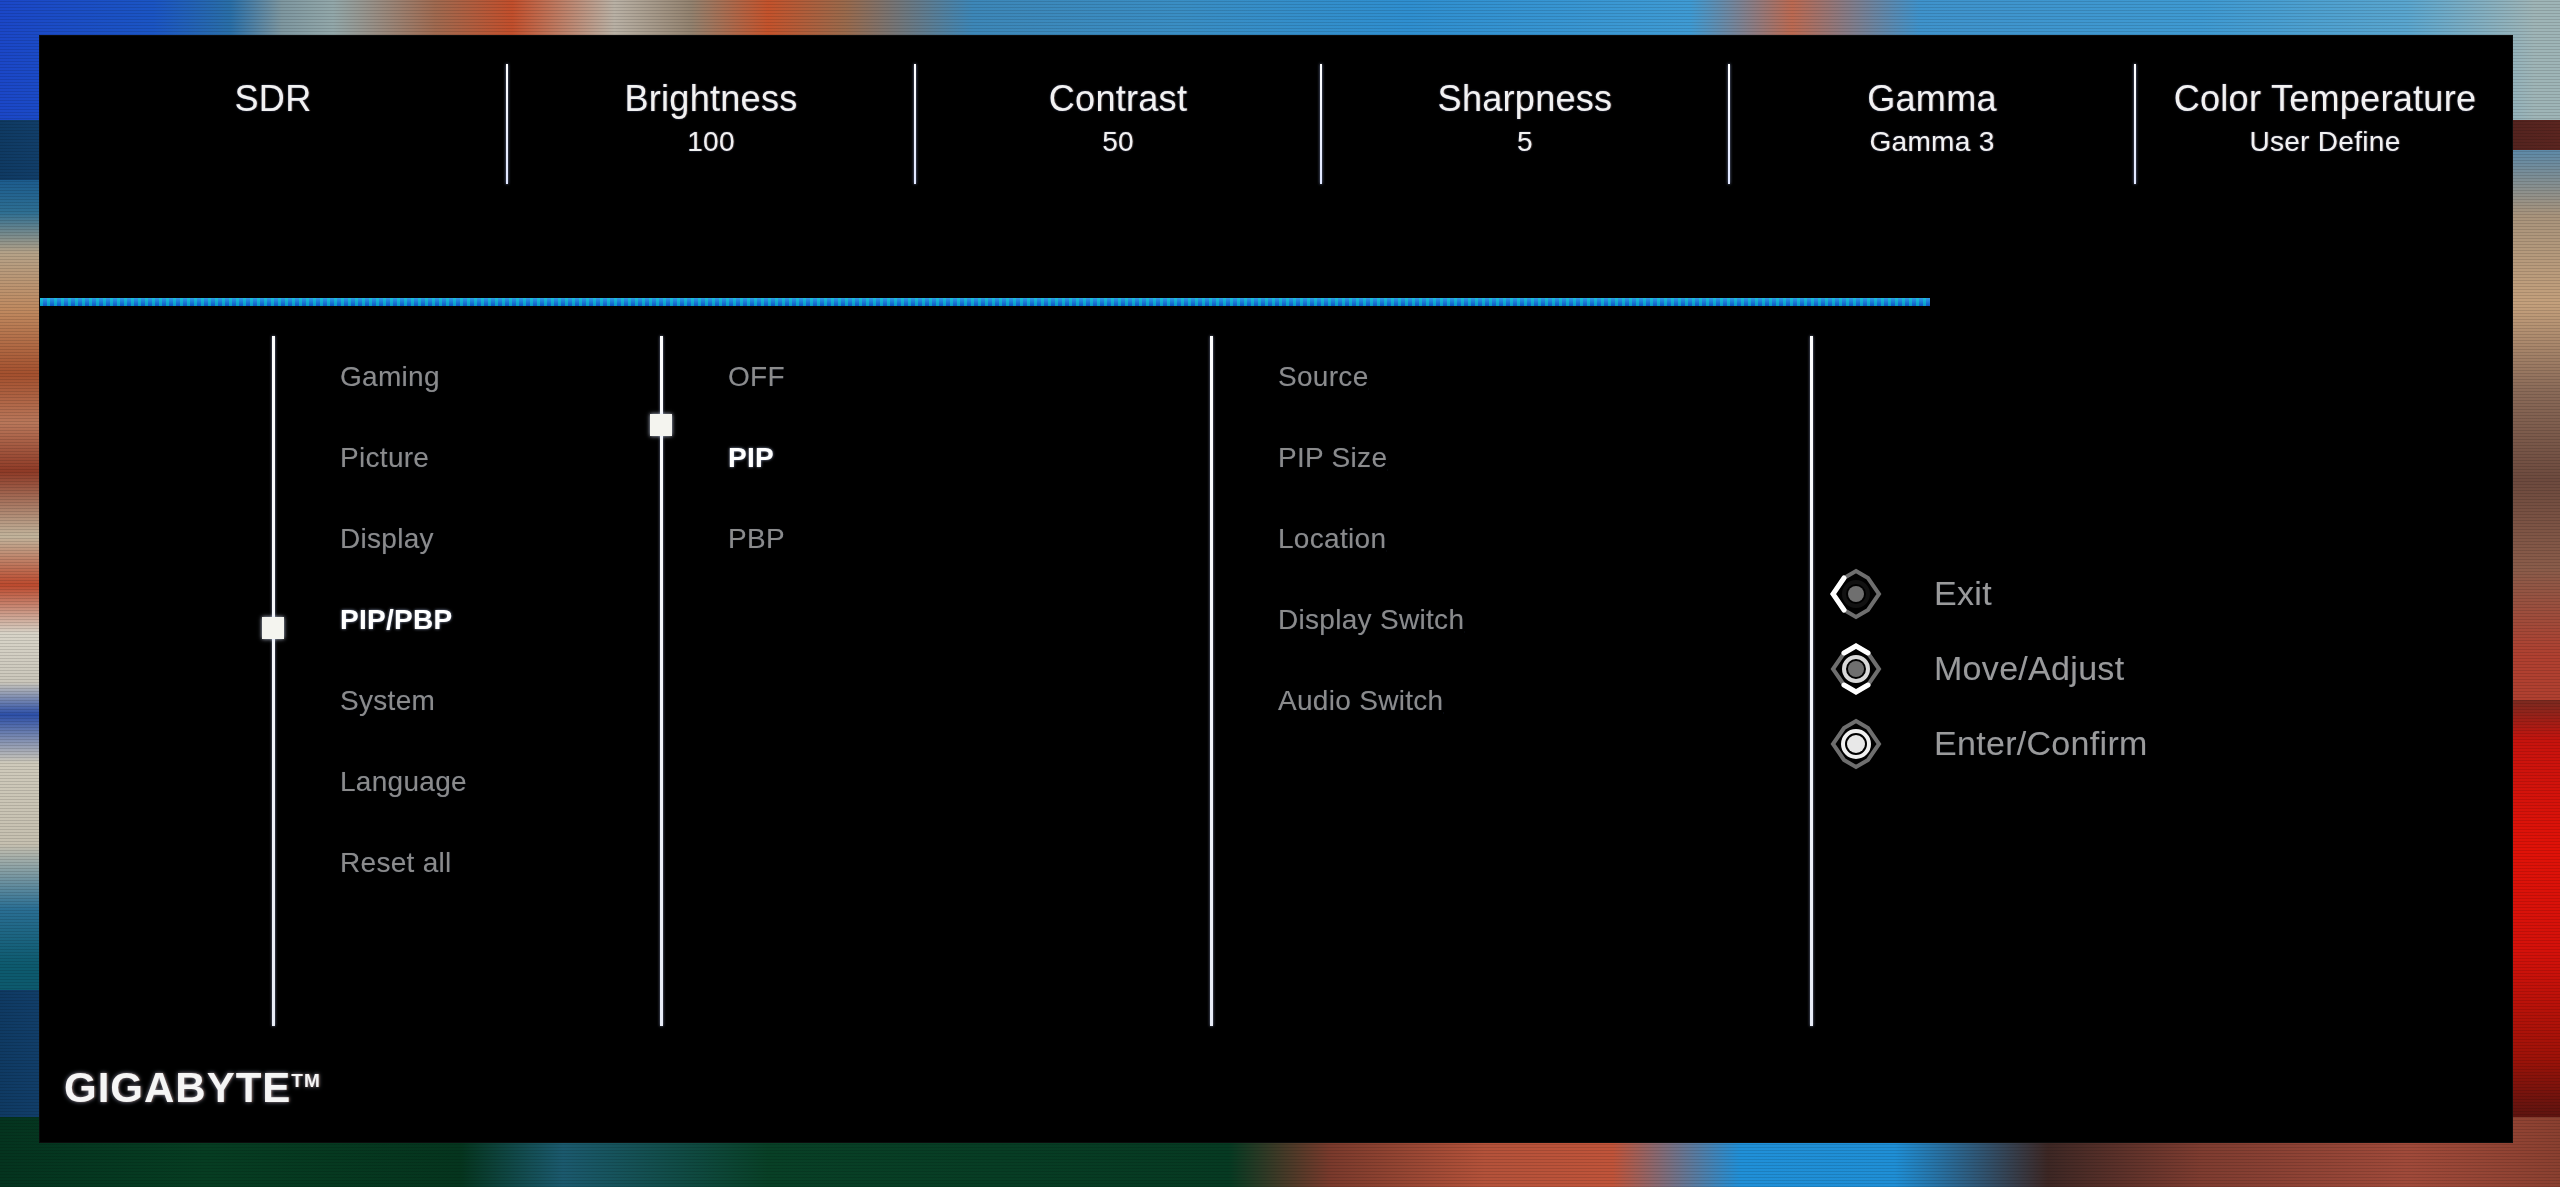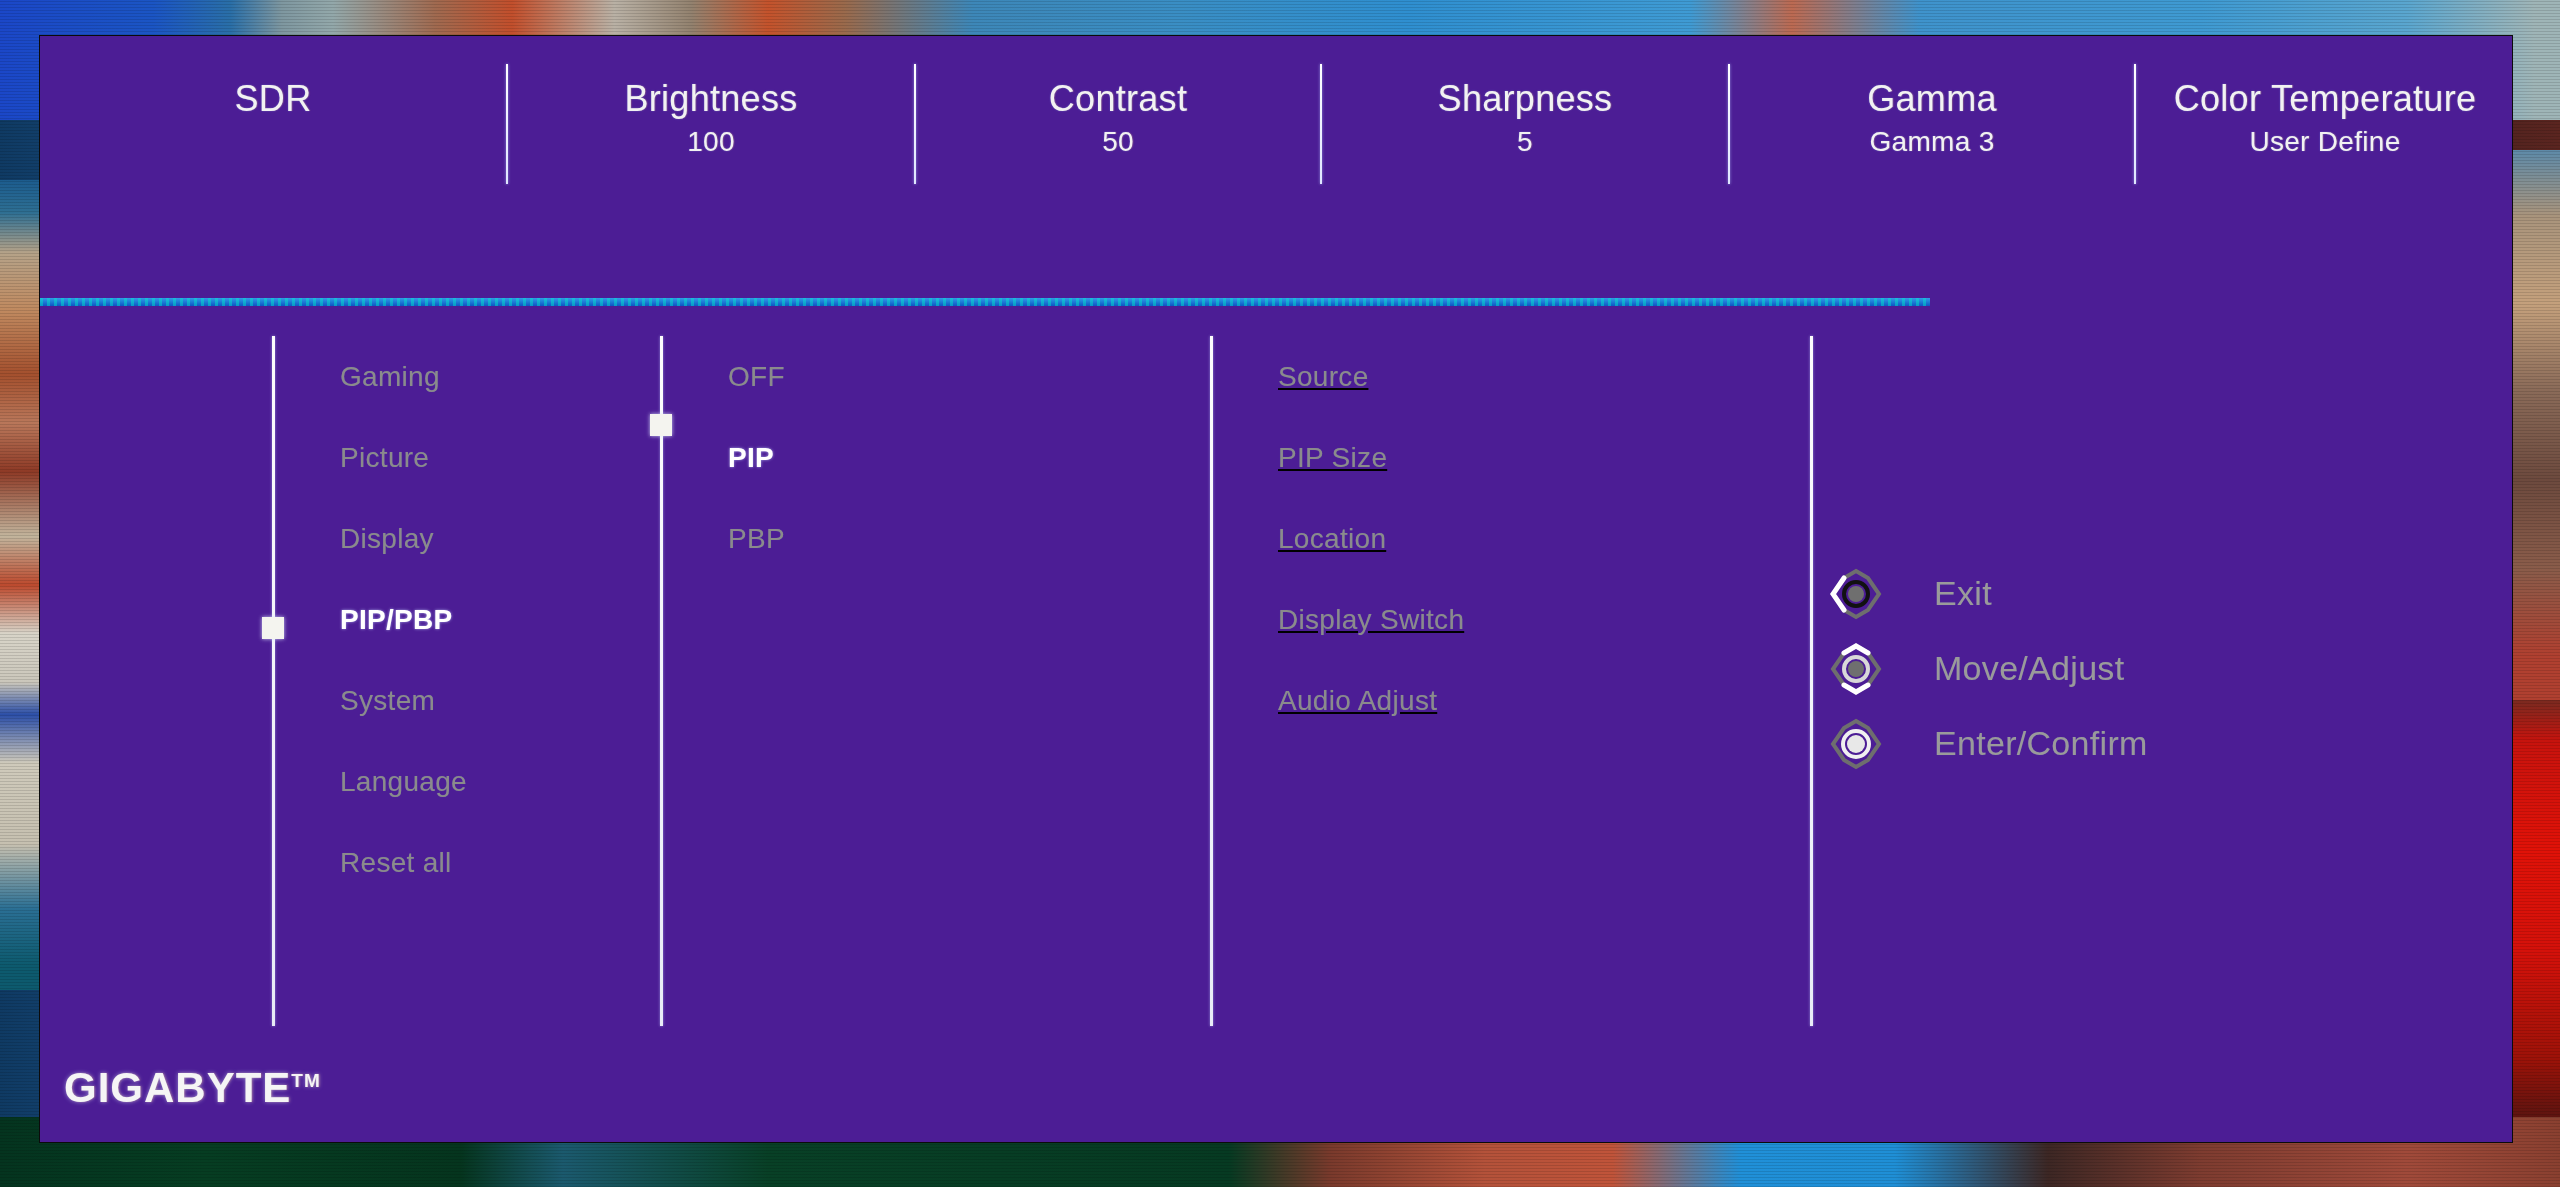--- a/index.html
+++ b/index.html
@@ -25,21 +25,21 @@
   .bg .noise{position:absolute;inset:0;opacity:.22;
       background-image:repeating-linear-gradient(0deg,rgba(0,0,0,.55) 0px,rgba(0,0,0,.55) 1px,rgba(255,255,255,0) 1px,rgba(255,255,255,0) 3px);}
 
   
   .pip-border{position:absolute;left:2480px;top:458px;width:22px;height:352px;
       background:linear-gradient(90deg,#00d8ff 0%,#1a64ff 45%,#0a3ad8 70%,#16e0ff 100%);
       box-shadow:0 0 6px rgba(40,140,255,.8);}
 
   
   #osd{position:absolute;left:40px;top:36px;width:2472px;height:1106px;
-      background:#4c1d95;box-shadow:0 0 0 1px #0b0b0b;}
+      background:#000000;box-shadow:0 0 0 1px #0b0b0b;}
 
   
   .header{position:absolute;left:0;top:0;width:100%;height:220px;display:flex;align-items:flex-start;}
   .hitem{position:relative;flex:0 0 auto;display:flex;flex-direction:column;align-items:center;
       justify-content:flex-start;padding-top:42px;color:#f2f2f2;text-align:center;}
   .hitem .hl{font-size:36px;line-height:42px;letter-spacing:.3px;
       text-shadow:0 0 2px rgba(120,160,255,.45),1px 0 1px rgba(255,150,60,.25);}
   .hitem .hv{font-size:28px;line-height:44px;letter-spacing:.3px;
       text-shadow:0 0 2px rgba(120,160,255,.45),1px 0 1px rgba(255,150,60,.25);}
   .hdiv{flex:0 0 2px;width:2px;height:120px;margin-top:28px;
@@ -207,21 +207,21 @@
           <div class="mi">
             <span class="mtxt">PIP Size</span>
             </div>
           <div class="mi">
             <span class="mtxt">Location</span>
             </div>
           <div class="mi">
             <span class="mtxt">Display Switch</span>
             </div>
           <div class="mi">
-            <span class="mtxt">Audio Adjust</span>
+            <span class="mtxt">Audio Switch</span>
             </div>
         </div>
       </div>
 
       <div class="col" id="col4">
         <div class="vline"></div>
       </div>
     </div>
 
     <div class="legend">

